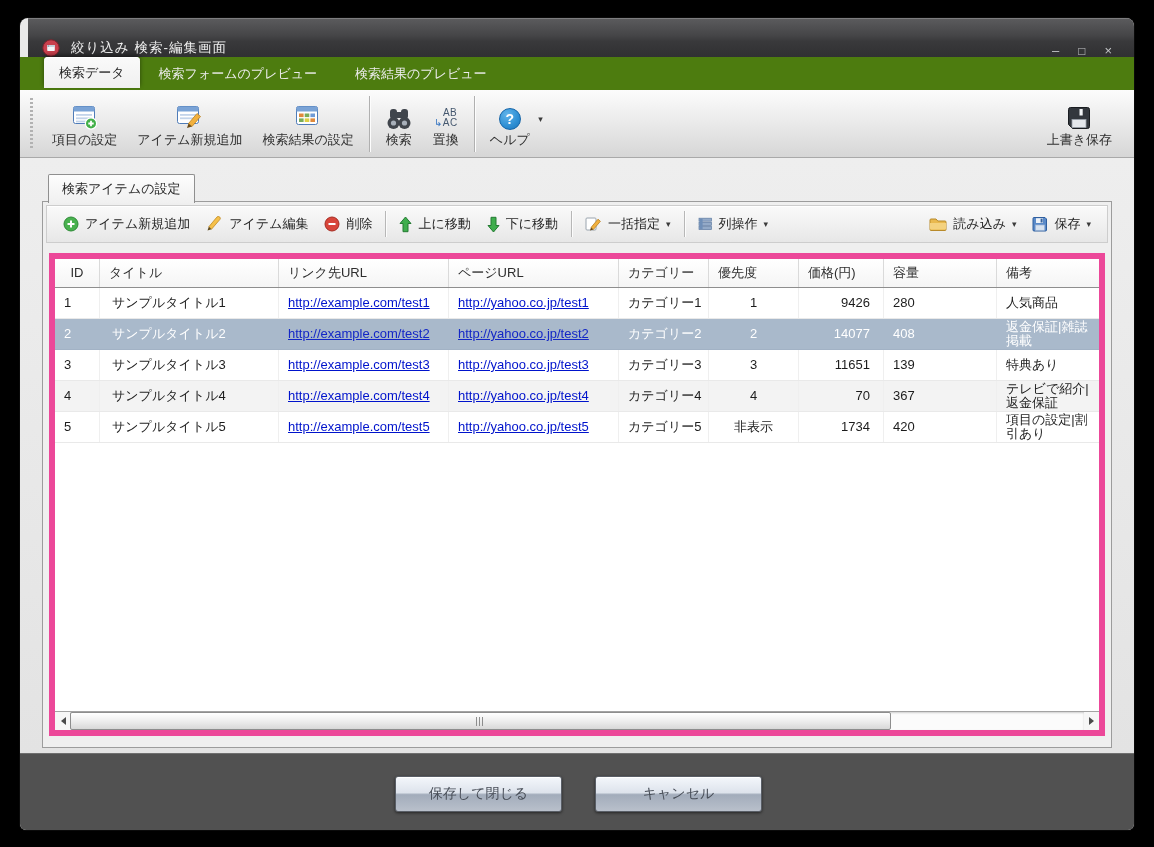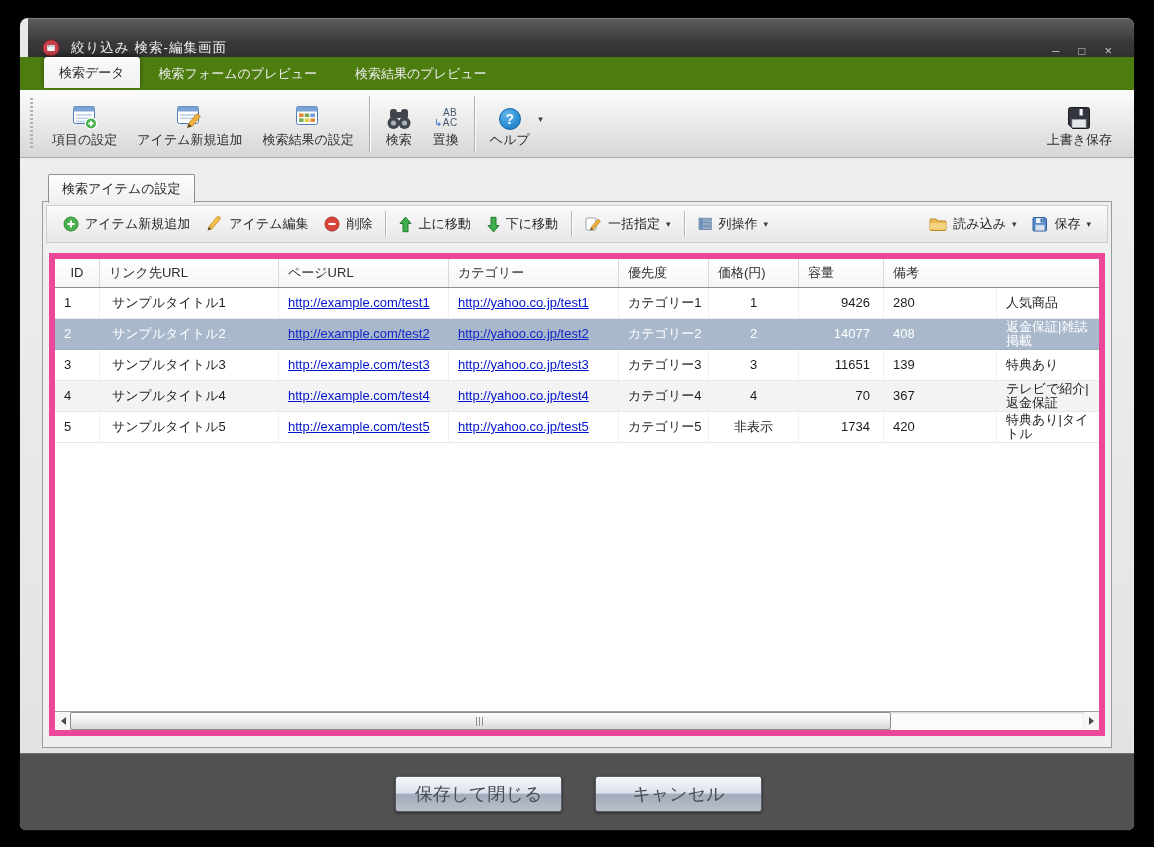--- a/index.html
+++ b/index.html
@@ -114,21 +114,21 @@
     background:linear-gradient(#ffffff,#ececec 55%,#d8d8d8);
     border:1px solid #8d8d8d;border-radius:2px;box-sizing:border-box;
     display:flex;align-items:center;justify-content:center;
   }
   .gripmarks{width:9px;height:9px;background:repeating-linear-gradient(90deg,#8e8e8e 0 1px,transparent 1px 3px);}
   
   .footer{height:77px;background:#515151;box-shadow:inset 0 1px 0 #6f6f6f;display:flex;align-items:flex-start;padding-top:23px;box-sizing:border-box;}
   .fbtn{
     width:167px;height:36px;border:1px solid #595e66;border-radius:3px;
     background:linear-gradient(#f4f7fb,#dde3ec 46%,#a2acbb 52%,#b9c0cb);
-    font-size:18px;color:#474d57;font-family:inherit;
+    font-size:14px;color:#474d57;font-family:inherit;
     box-shadow:0 1px 3px rgba(0,0,0,.55),inset 0 1px 0 #fff;
   }
   .fbtn.first{margin-left:375px;}
   .fbtn + .fbtn{margin-left:33px;}
   svg{display:block;}
 </style>
 </head>
 <body>
 
 <div class="window">
@@ -361,20 +361,21 @@
             </svg>
           </span>
           <span>保存</span>
           <span class="caret">▾</span>
         </div>
       </div>
 
       <div class="tablebox">
         <div class="thead">
           <div class="hcell c-id">ID</div>
+          <div class="hcell">タイトル</div>
           <div class="hcell">リンク先URL</div>
           <div class="hcell">ページURL</div>
           <div class="hcell">カテゴリー</div>
           <div class="hcell">優先度</div>
           <div class="hcell">価格(円)</div>
           <div class="hcell">容量</div>
           <div class="hcell">備考</div>
         </div>
 
         <div class="tbody">
@@ -437,21 +438,21 @@
           <div class="trow">
             <div class="cell">5</div>
             <div class="cell c-title">サンプルタイトル5</div>
             <div class="cell"><a href="#">http://example.com/test5</a></div>
             <div class="cell"><a href="#">http://yahoo.co.jp/test5</a></div>
             <div class="cell">カテゴリー5</div>
             <div class="cell c-priority">非表示</div>
             <div class="cell c-price">1734</div>
             <div class="cell">420</div>
             <div class="cell c-note">
-                <span class="note-text">特典あり|タイトル</span>
+                <span class="note-text">項目の設定|割引あり</span>
               </div>
           </div>
         </div>
 
         <div class="hscroll">
           <div class="sb-arrow left"></div>
           <div class="sb-track">
             <div class="sb-thumb">
               <span class="gripmarks"></span>
             </div>

